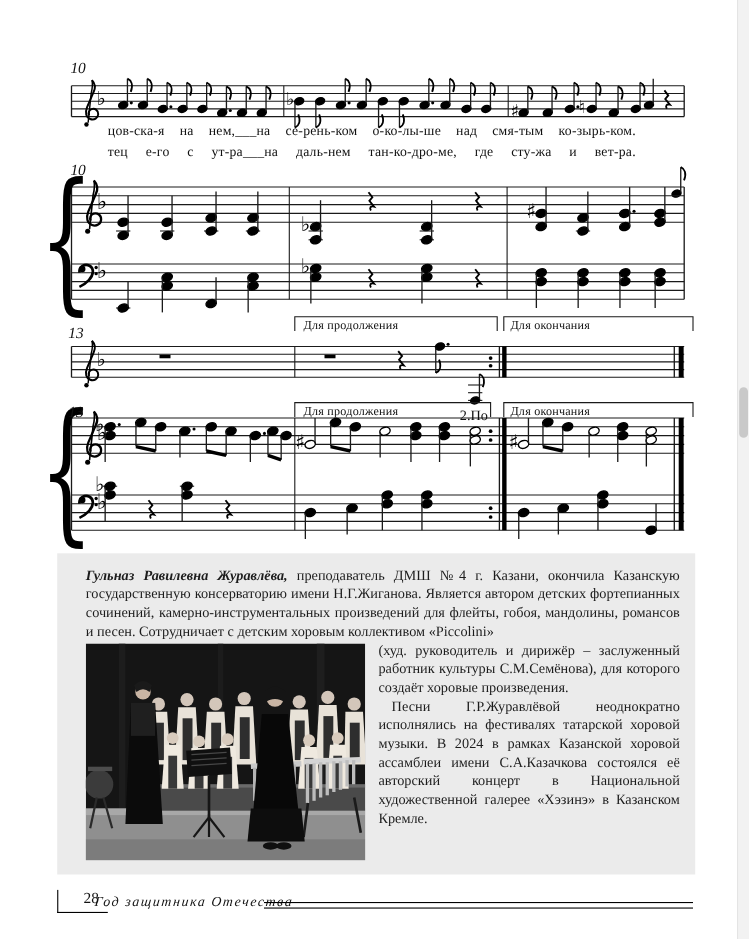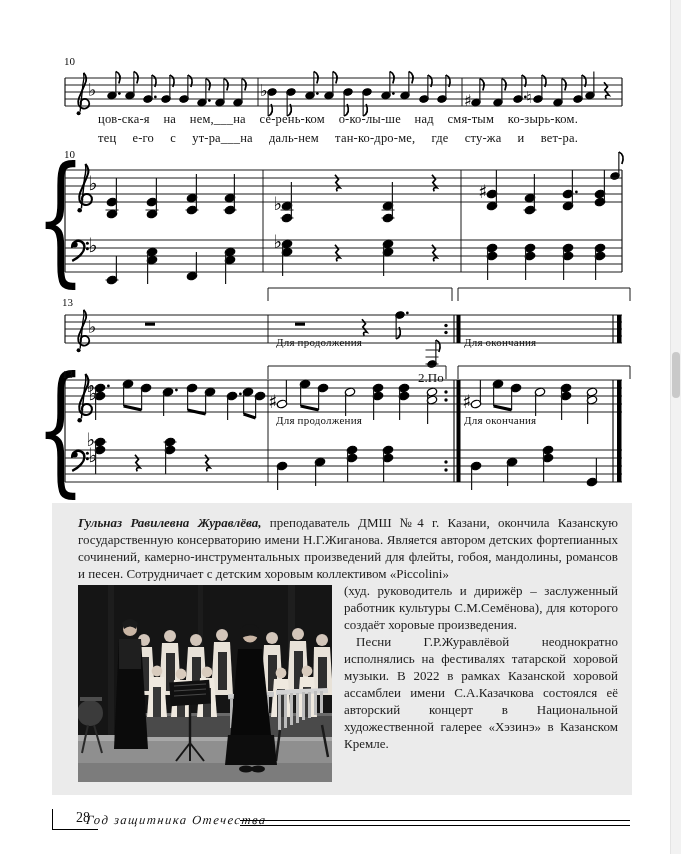--- a/index.html
+++ b/index.html
@@ -1,21 +1,21 @@
 <!DOCTYPE html>
 <html><head>
 <meta charset="utf-8">
 <style>
   html,body{margin:0;padding:0;background:#fff;}
   .stage{position:relative;width:681px;height:854px;background:#ffffff;overflow:hidden;
          font-family:"Liberation Serif",serif;color:#141414;}
   .abs{position:absolute;}
   
-  .measure-num{position:absolute;font-size:11px;color:#111;}
-  .volta-label{position:absolute;font-size:11px;color:#111;letter-spacing:0.2px;margin-top:46px;}
+  .measure-num{position:absolute;font-style:italic;font-size:14px;color:#111;}
+  .volta-label{position:absolute;font-size:11px;color:#111;letter-spacing:0.2px;}
   .verse-cue{position:absolute;font-size:13px;color:#111;}
   .lyrics{position:absolute;left:98px;width:480px;font-size:12.5px;color:#111;
           text-align:justify;text-align-last:justify;white-space:normal;letter-spacing:0.2px;}
   .brace{position:absolute;left:36px;font-size:140px;line-height:0.8;color:#000;
          font-family:"DejaVu Serif",serif;transform:scale(0.55,1.0);transform-origin:left top;}
   
   .bio-box{position:absolute;left:52px;top:503px;width:580px;height:292px;background:#ebebeb;
            box-sizing:border-box;padding:11px 14px 0 26px;}
   .bio-box p{margin:0;font-size:13px;line-height:17px;text-align:justify;color:#1c1c1c;}
   .bio-name{font-weight:bold;font-style:italic;}
@@ -549,21 +549,21 @@
           <path d="M162,44 q10,-10 20,0 l0,10 q-10,-7 -20,0 z" fill="#151515"></path>
           <path d="M160,64 L184,64 L196,178 L150,178 Z" fill="#080808"></path>
           <path d="M150,150 L196,150 L199,180 L147,180 Z" fill="#0d0d0d"></path>
           <ellipse cx="168" cy="184" rx="7" ry="3.4" fill="#101010"></ellipse>
           <ellipse cx="180" cy="184" rx="7" ry="3.4" fill="#101010"></ellipse>
         </g>
       </svg>
     </div>
 
     <p>(худ. руководитель и дирижёр – заслуженный работник культуры С.М.Семёнова), для которого создаёт хоровые произведения.</p>
-    <p class="bio-indent">Песни Г.Р.Журавлёвой неоднократно исполнялись на фестивалях татарской хоровой музыки. В 2022 в рамках Казанской хоровой ассамблеи имени С.А.Казачкова состоялся её авторский концерт в Национальной художественной галерее «Хэзинэ» в Казанском Кремле.</p>
+    <p class="bio-indent">Песни Г.Р.Журавлёвой неоднократно исполнялись на фестивалях татарской хоровой музыки. В 2024 в рамках Казанской хоровой ассамблеи имени С.А.Казачкова состоялся её авторский концерт в Национальной художественной галерее «Хэзинэ» в Казанском Кремле.</p>
   </div>
 
   <div class="pageno-box">28</div>
   <div class="footer-title">Год защитника Отечества</div>
   <div class="footer-rule"></div>
 
   <div class="scrollbar-track">
     <div class="scrollbar-thumb"></div>
   </div>
 </div>

